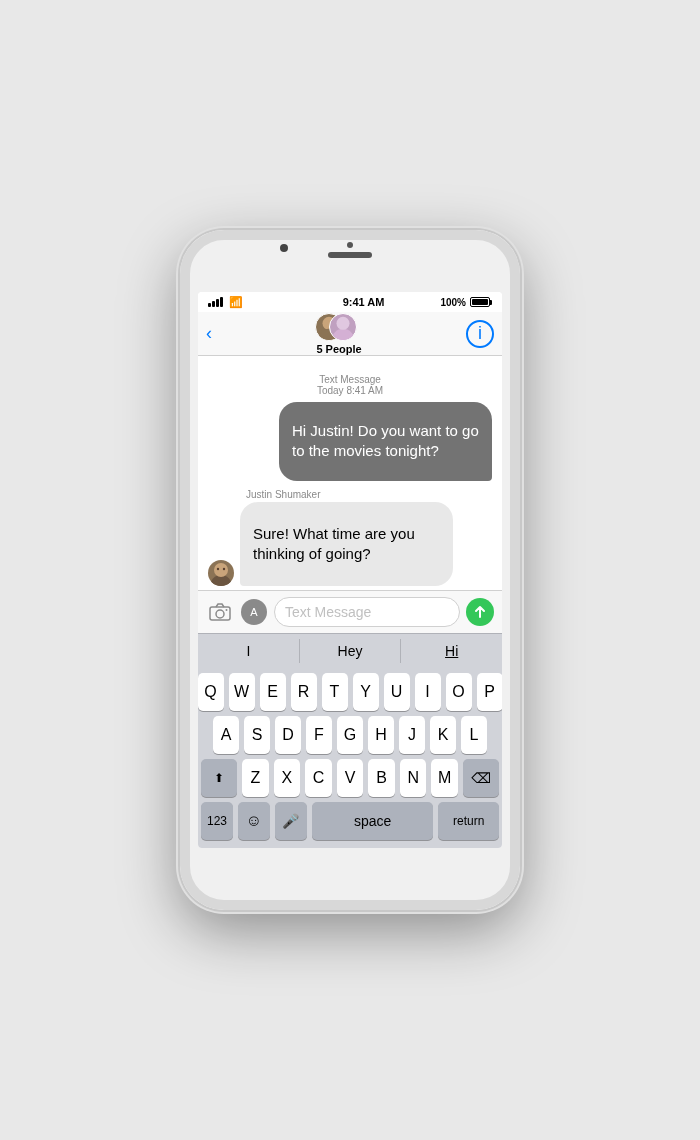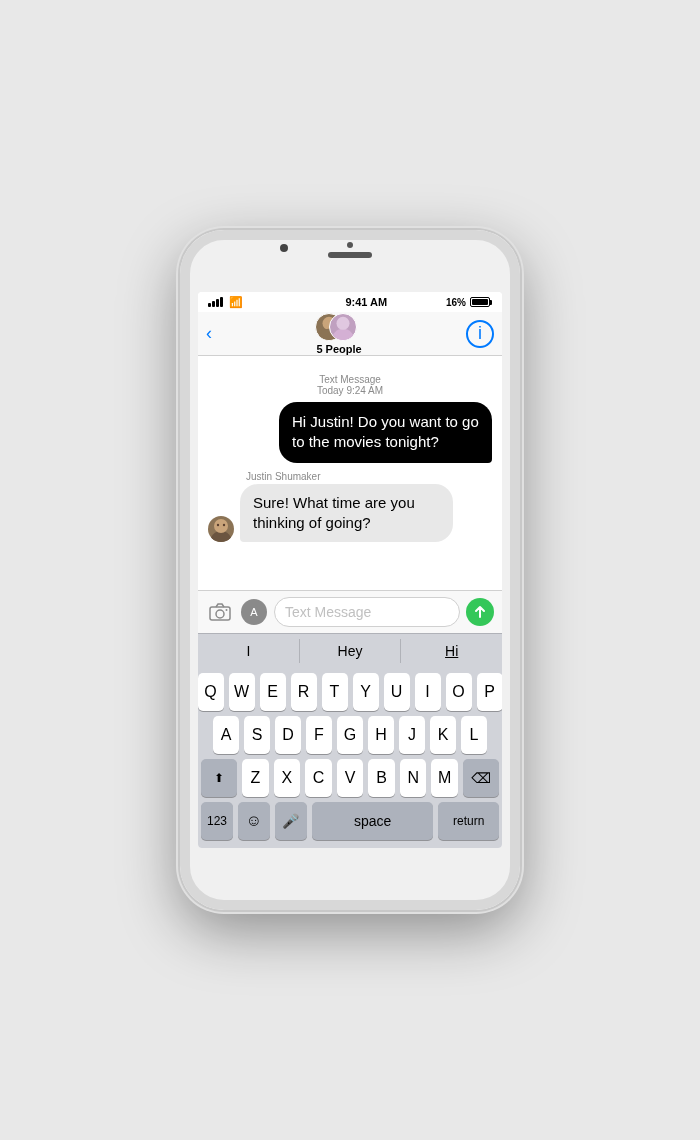--- a/index.html
+++ b/index.html
@@ -248,24 +248,24 @@
       color: #8a8a8a;
     }
 
     
     .message-out {
       display: flex;
       justify-content: flex-end;
       margin-bottom: 8px;
     }
     .bubble-out {
-      background: #000000;
+      background: #737373;
       color: #fff;
       border-radius: 18px 18px 4px 18px;
-      padding: 10px 13px;
+      padding: 19px 13px;
       max-width: 75%;
       font-size: 15px;
       line-height: 1.35;
     }
 
     
     .message-in-wrapper {
       margin-bottom: 4px;
     }
     .sender-name {
@@ -287,21 +287,21 @@
       flex-shrink: 0;
       overflow: hidden;
       display: flex;
       align-items: center;
       justify-content: center;
     }
     .bubble-in {
       background: #e8e8e8;
       color: #000;
       border-radius: 18px 18px 18px 4px;
-      padding: 9px 13px;
+      padding: 22px 13px;
       max-width: 75%;
       font-size: 15px;
       line-height: 1.35;
     }
 
     
     .input-area {
       background: #f8f8f8;
       border-top: 0.5px solid #d0d0d0;
       padding: 6px 8px;
@@ -463,21 +463,21 @@
         <div class="signal-bars">
           <span style="height:4px"></span>
           <span style="height:6px"></span>
           <span style="height:8px"></span>
           <span style="height:10px"></span>
         </div>
         <span class="wifi-icon">📶</span>
       </div>
       <div class="status-center">9:41 AM</div>
       <div class="status-right">
-        <span>16%</span>
+        <span>100%</span>
         <div class="battery">
           <div class="battery-body">
             <div class="battery-fill"></div>
           </div>
           <div class="battery-tip"></div>
         </div>
       </div>
     </div>
 
     <div class="nav-bar">
@@ -498,21 +498,21 @@
           </div>
         </div>
         <span class="nav-group-name">5 People</span>
       </div>
       <div class="nav-info">i</div>
     </div>
 
     <div class="messages-area">
       <div class="message-timestamp">
         <div class="type-label">Text Message</div>
-        <div class="time-label">Today 9:24 AM</div>
+        <div class="time-label">Today 8:41 AM</div>
       </div>
 
       <div class="message-out">
         <div class="bubble-out">Hi Justin! Do you want to go to the movies tonight?</div>
       </div>
 
       <div class="message-in-wrapper">
         <div class="sender-name">Justin Shumaker</div>
         <div class="message-in">
           <div class="sender-avatar">

